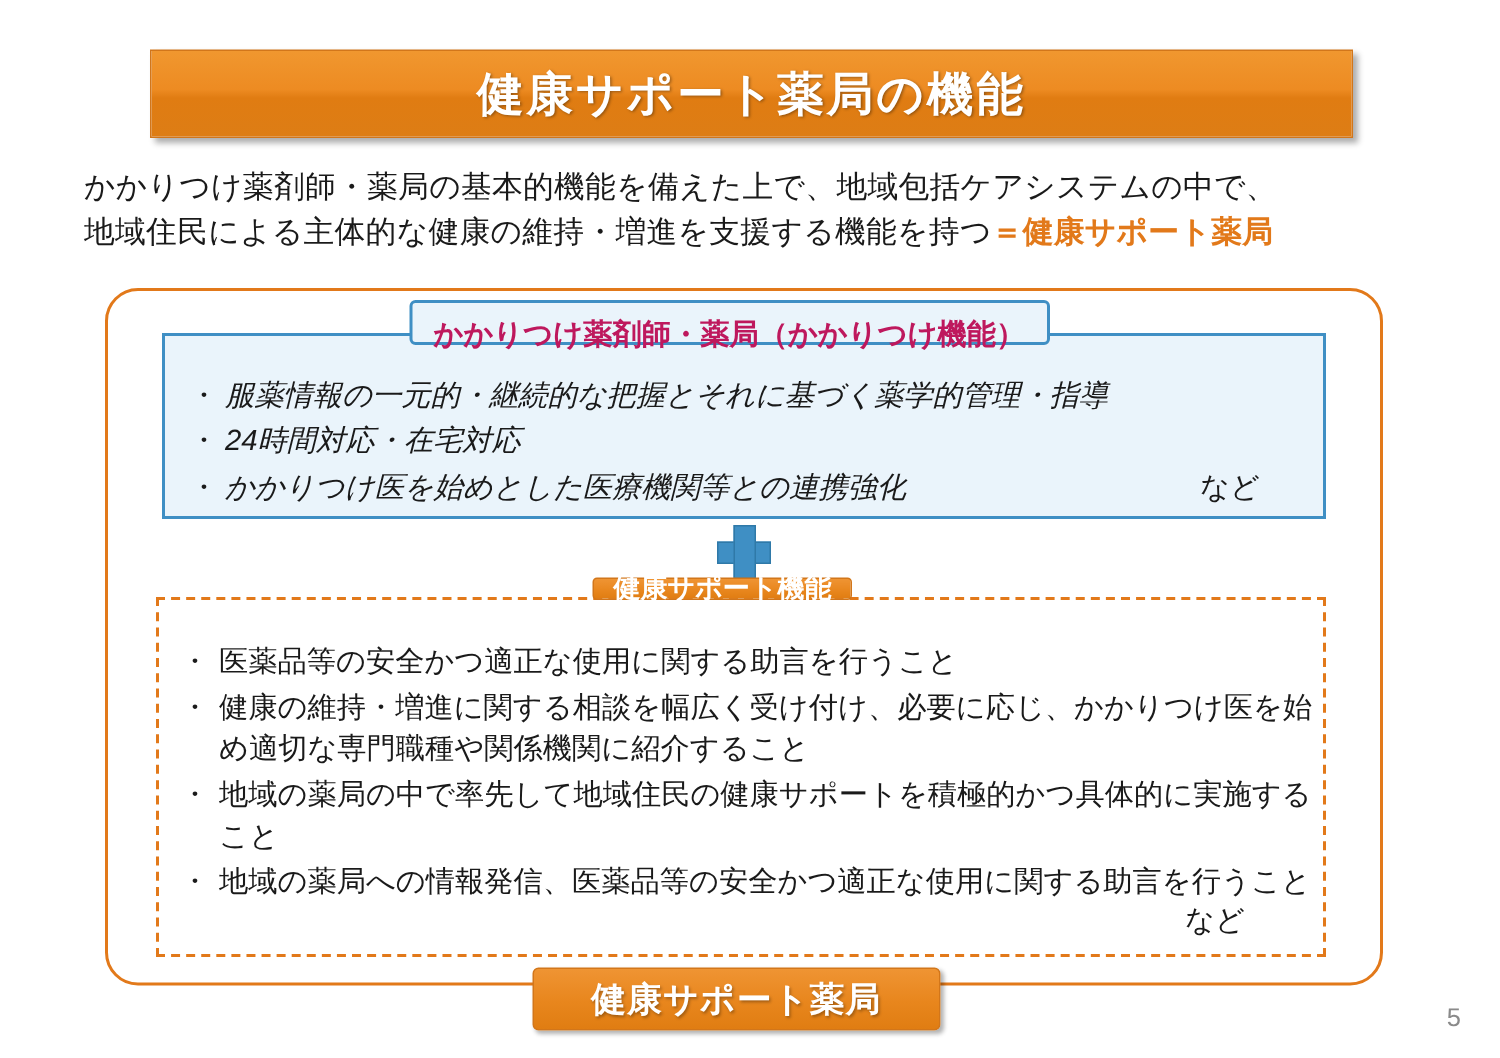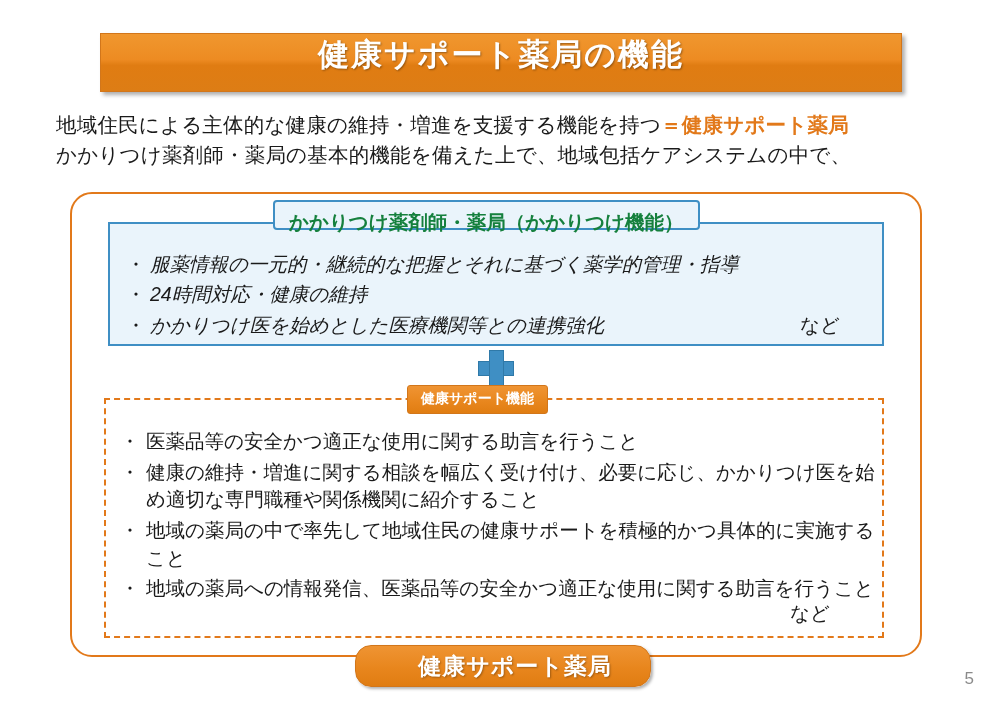--- a/index.html
+++ b/index.html
@@ -20,21 +20,21 @@
   .title-banner {
     position: absolute;
     left: 100px;
     top: 33px;
     width: 800px;
     height: 57px;
     background: linear-gradient(to bottom, #f0972f 0%, #ed8b22 45%, #e07c12 55%, #dd7d15 100%);
     border: 1px solid #d2761a;
     box-shadow: 3px 3px 4px rgba(0,0,0,0.32);
     display: flex;
-    align-items: flex-start;
+    align-items: center;
     justify-content: center;
   }
   .title-banner .title-text {
     color: #ffffff;
     font-size: 31px;
     font-weight: bold;
     letter-spacing: 2px;
     text-shadow: 1px 1px 2px rgba(0,0,0,0.35);
     white-space: nowrap;
   }
@@ -81,21 +81,21 @@
   }
   .blue-label {
     position: absolute;
     left: 273px;
     top: 200px;
     height: 30px;
     padding: 18px 14px 4px 14px;
     background: #eaf4fb;
     border: 2px solid #3f8fc4;
     border-radius: 4px;
-    color: #15803d;
+    color: #be185d;
     font-size: 19.5px;
     font-weight: bold;
     white-space: nowrap;
     display: flex;
     align-items: center;
     box-sizing: border-box;
   }
   .blue-list {
     position: absolute;
     left: 126px;
@@ -149,33 +149,32 @@
     width: 780px;
     height: 240px;
     border: 2.5px dashed #e2791a;
     box-sizing: border-box;
     background: #ffffff;
   }
   .orange-label {
     position: absolute;
     left: 395px;
     top: 385px;
-    height: 29px;
+    height: 15px;
     padding: 2px 13px 4px 13px;
     background: linear-gradient(to bottom, #ef9433 0%, #e8861d 60%, #e07d12 100%);
     border: 1px solid #d2761a;
     border-radius: 3px;
     color: #ffffff;
-    font-size: 14px;
-    font-weight: bold;
-    white-space: nowrap;
-    display: flex;
-    align-items: center;
-    box-sizing: border-box;
-    margin-left: 12px;
+    font-size: 18px;
+    font-weight: bold;
+    white-space: nowrap;
+    display: flex;
+    align-items: center;
+    box-sizing: border-box;
   }
   .orange-list {
     position: absolute;
     left: 120px;
     top: 428px;
     width: 762px;
   }
   .orange-list .li {
     display: flex;
     font-size: 19.5px;
@@ -199,26 +198,25 @@
 
   
   .bottom-banner {
     position: absolute;
     left: 355px;
     top: 645px;
     width: 270px;
     height: 40px;
     background: linear-gradient(to bottom, #ef9433 0%, #e8861d 55%, #e07d12 100%);
     border: 1px solid #d2761a;
-    border-radius: 16px;
+    border-radius: 4px;
     box-shadow: 2px 2px 3px rgba(0,0,0,0.3);
     display: flex;
     align-items: center;
     justify-content: center;
-    padding-left: 24px;
   }
   .bottom-banner .bb-text {
     color: #ffffff;
     font-size: 23px;
     font-weight: bold;
     letter-spacing: 1px;
     text-shadow: 1px 1px 2px rgba(0,0,0,0.3);
     white-space: nowrap;
   }
 
@@ -232,36 +230,36 @@
   }
 </style>
 </head>
 <body>
 
 <div class="title-banner">
   <span class="title-text">健康サポート薬局の機能</span>
 </div>
 
 <div class="lead">
+  <div>かかりつけ薬剤師・薬局の基本的機能を備えた上で、地域包括ケアシステムの中で、</div>
   <div><span>地域住民による主体的な健康の維持・増進を支援する機能を持つ</span><span class="emph">＝健康サポート薬局</span></div>
-  <div>かかりつけ薬剤師・薬局の基本的機能を備えた上で、地域包括ケアシステムの中で、</div>
 </div>
 
 <div class="outer-box"></div>
 
 <div class="blue-box"></div>
 <div class="blue-label">かかりつけ薬剤師・薬局（かかりつけ機能）</div>
 <div class="blue-list">
   <div class="li">
     <span class="bullet">・</span>
     <span class="txt">服薬情報の一元的・継続的な把握とそれに基づく薬学的管理・指導</span>
   </div>
   <div class="li">
     <span class="bullet">・</span>
-    <span class="txt">24時間対応・健康の維持</span>
+    <span class="txt">24時間対応・在宅対応</span>
   </div>
   <div class="li">
     <span class="bullet">・</span>
     <span class="txt">かかりつけ医を始めとした医療機関等との連携強化</span>
     <span class="tail">など</span>
   </div>
 </div>
 
 <div class="plus-wrap">
   <div class="bar-h"></div>

